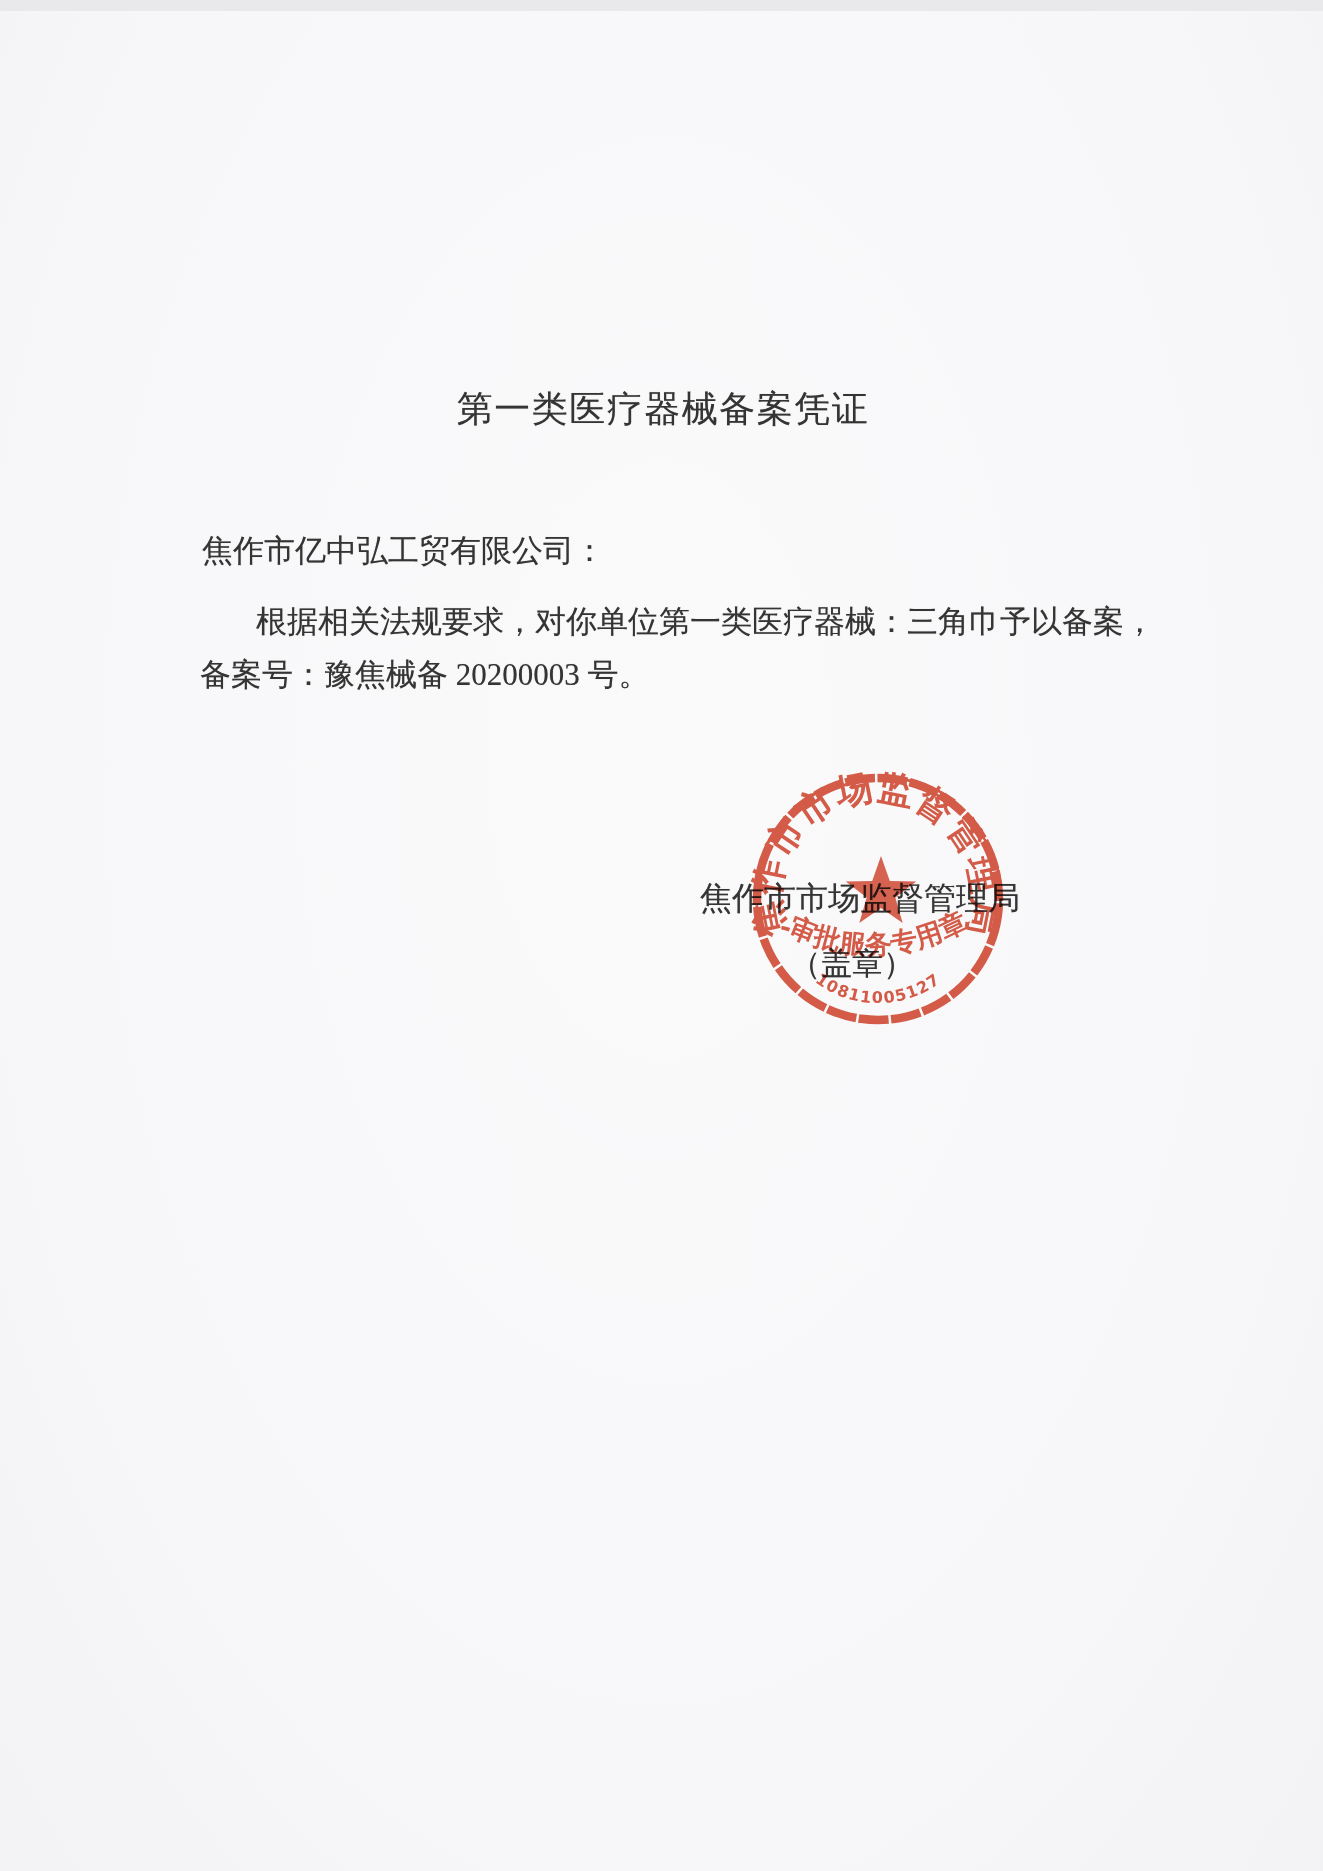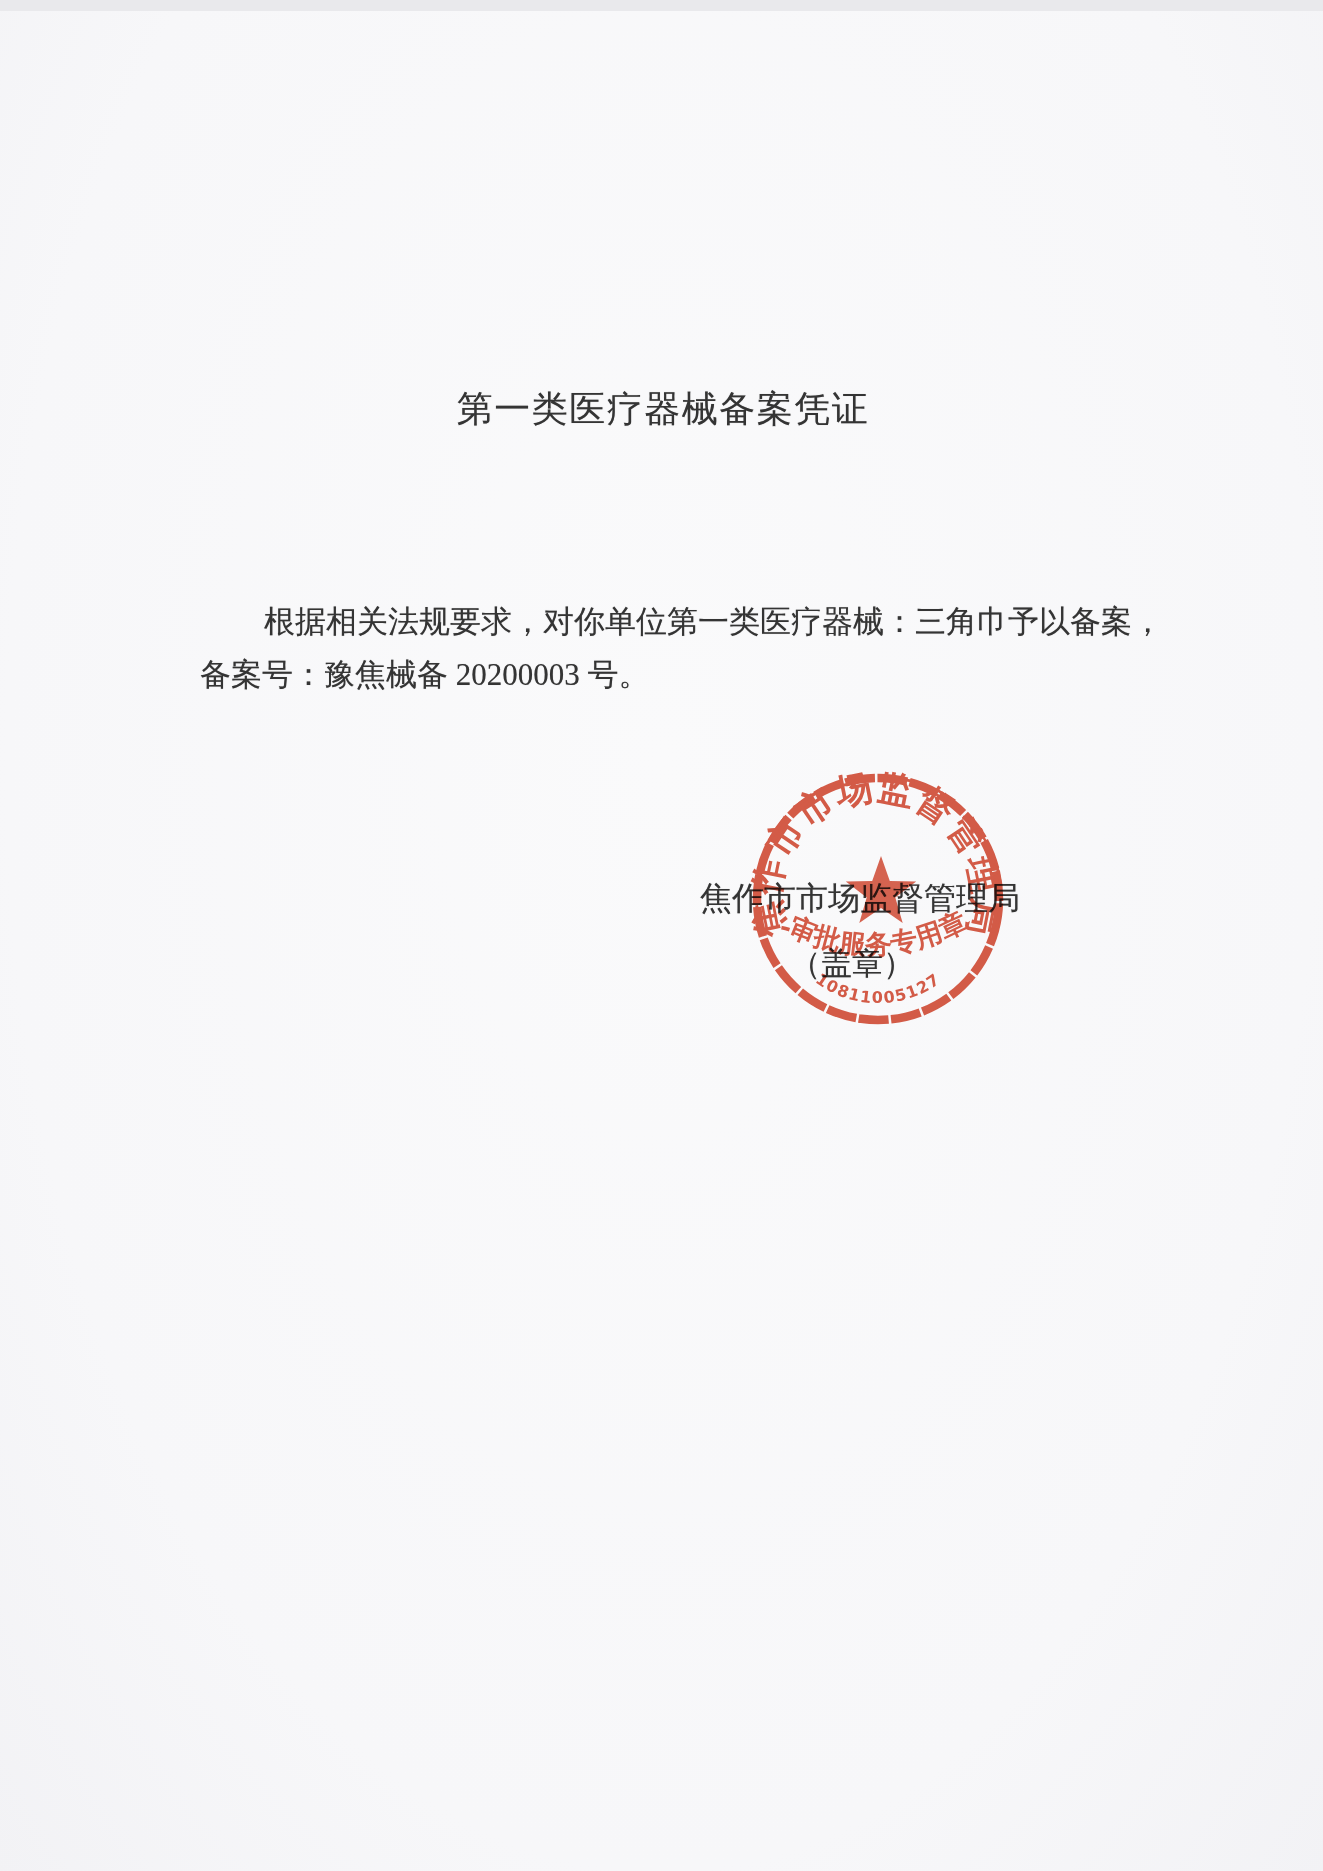--- a/index.html
+++ b/index.html
@@ -26,21 +26,21 @@
     text-shadow:0 0 0.7px rgba(40,40,40,.45);
   }
   .doc-title{
     top:380px;
     left:663px;
     transform:translateX(-50%);
     font-size:36px;
     letter-spacing:1.5px;
   }
   .recipient{ top:524px; left:202px; font-size:31px; }
-  .paragraph{ top:595px; left:264px; font-size:31px; }
+  .paragraph{ top:595px; left:256px; font-size:31px; }
   .filing{    top:648px; left:200px; font-size:31px; }
   .authority{ top:871px; left:700px; font-size:32px; }
   .caption{   top:937px; left:790px; font-size:31px;text-align:right; }
   .dateline{  top:1009px; left:688px; font-size:31px; }
 
   .seal{
     position:absolute;
     left:748px;
     top:758px;
     width:260px;
@@ -76,20 +76,21 @@
     fill:var(--seal-red);
   }
 </style>
 </head>
 <body>
 
 <div class="page">
 
   <div class="txt doc-title">第一类医疗器械备案凭证</div>
 
+  <div class="txt recipient">焦作市亿中弘工贸有限公司：</div>
 
   <div class="txt paragraph">根据相关法规要求，对你单位第一类医疗器械：三角巾予以备案，</div>
 
   <div class="txt filing">备案号：豫焦械备 20200003 号。</div>
 
   <div class="txt authority">焦作市市场监督管理局</div>
 
   <div class="txt caption">（盖章）</div>
 
 

